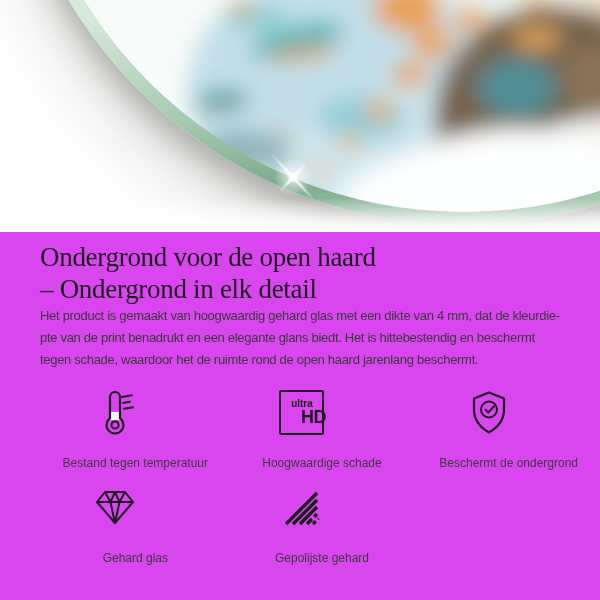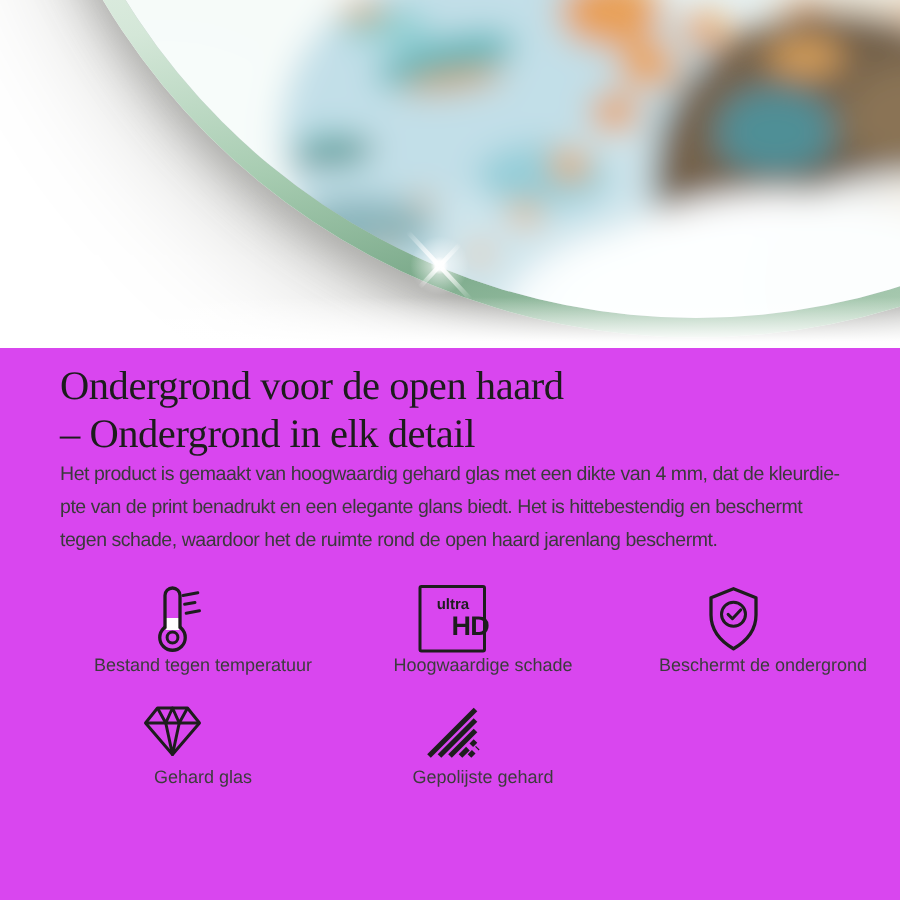--- a/index.html
+++ b/index.html
@@ -39,21 +39,21 @@
   .title { margin:9px 0 0 0; font-family:"Liberation Serif", serif; font-weight:400;
     font-size:27px; line-height:32px; letter-spacing:-0.3px; color:#1c1c1c; white-space:nowrap; }
   .body-copy { margin-top:0; font-size:13px; line-height:22px; letter-spacing:-0.3px;
     color:#3a3a3a; white-space:nowrap; }
 
   
   .features { margin-top:17px; padding:0 18px 0 22px;
     display:grid; grid-template-columns:repeat(3,1fr); row-gap:12px; }
   .feature { display:flex; flex-direction:column; align-items:center; }
   .icon-box { height:48px; display:flex; align-items:center; justify-content:center; }
-  .feature-label { margin-top:0; font-size:12px; line-height:15px; color:#3c3c3c; text-align:center;padding-left:40px; }
+  .feature-label { margin-top:20px; font-size:12px; line-height:15px; color:#3c3c3c; text-align:center;padding-left:40px; }
   .icon-stroke { stroke:#1d1d1d; fill:none; }
 
   .uhd-badge { width:41px; height:41px; border:2.5px solid #1d1d1d; border-radius:2px;
     display:flex; flex-direction:column; align-items:center; justify-content:center; color:#1d1d1d; }
   .uhd-top { font-size:10px; line-height:10px; font-weight:700; letter-spacing:0; }
   .uhd-bottom { font-size:18px; line-height:17px; font-weight:700; letter-spacing:-0.5px;margin-left:23px; }
 </style>
 </head>
 <body>
 

